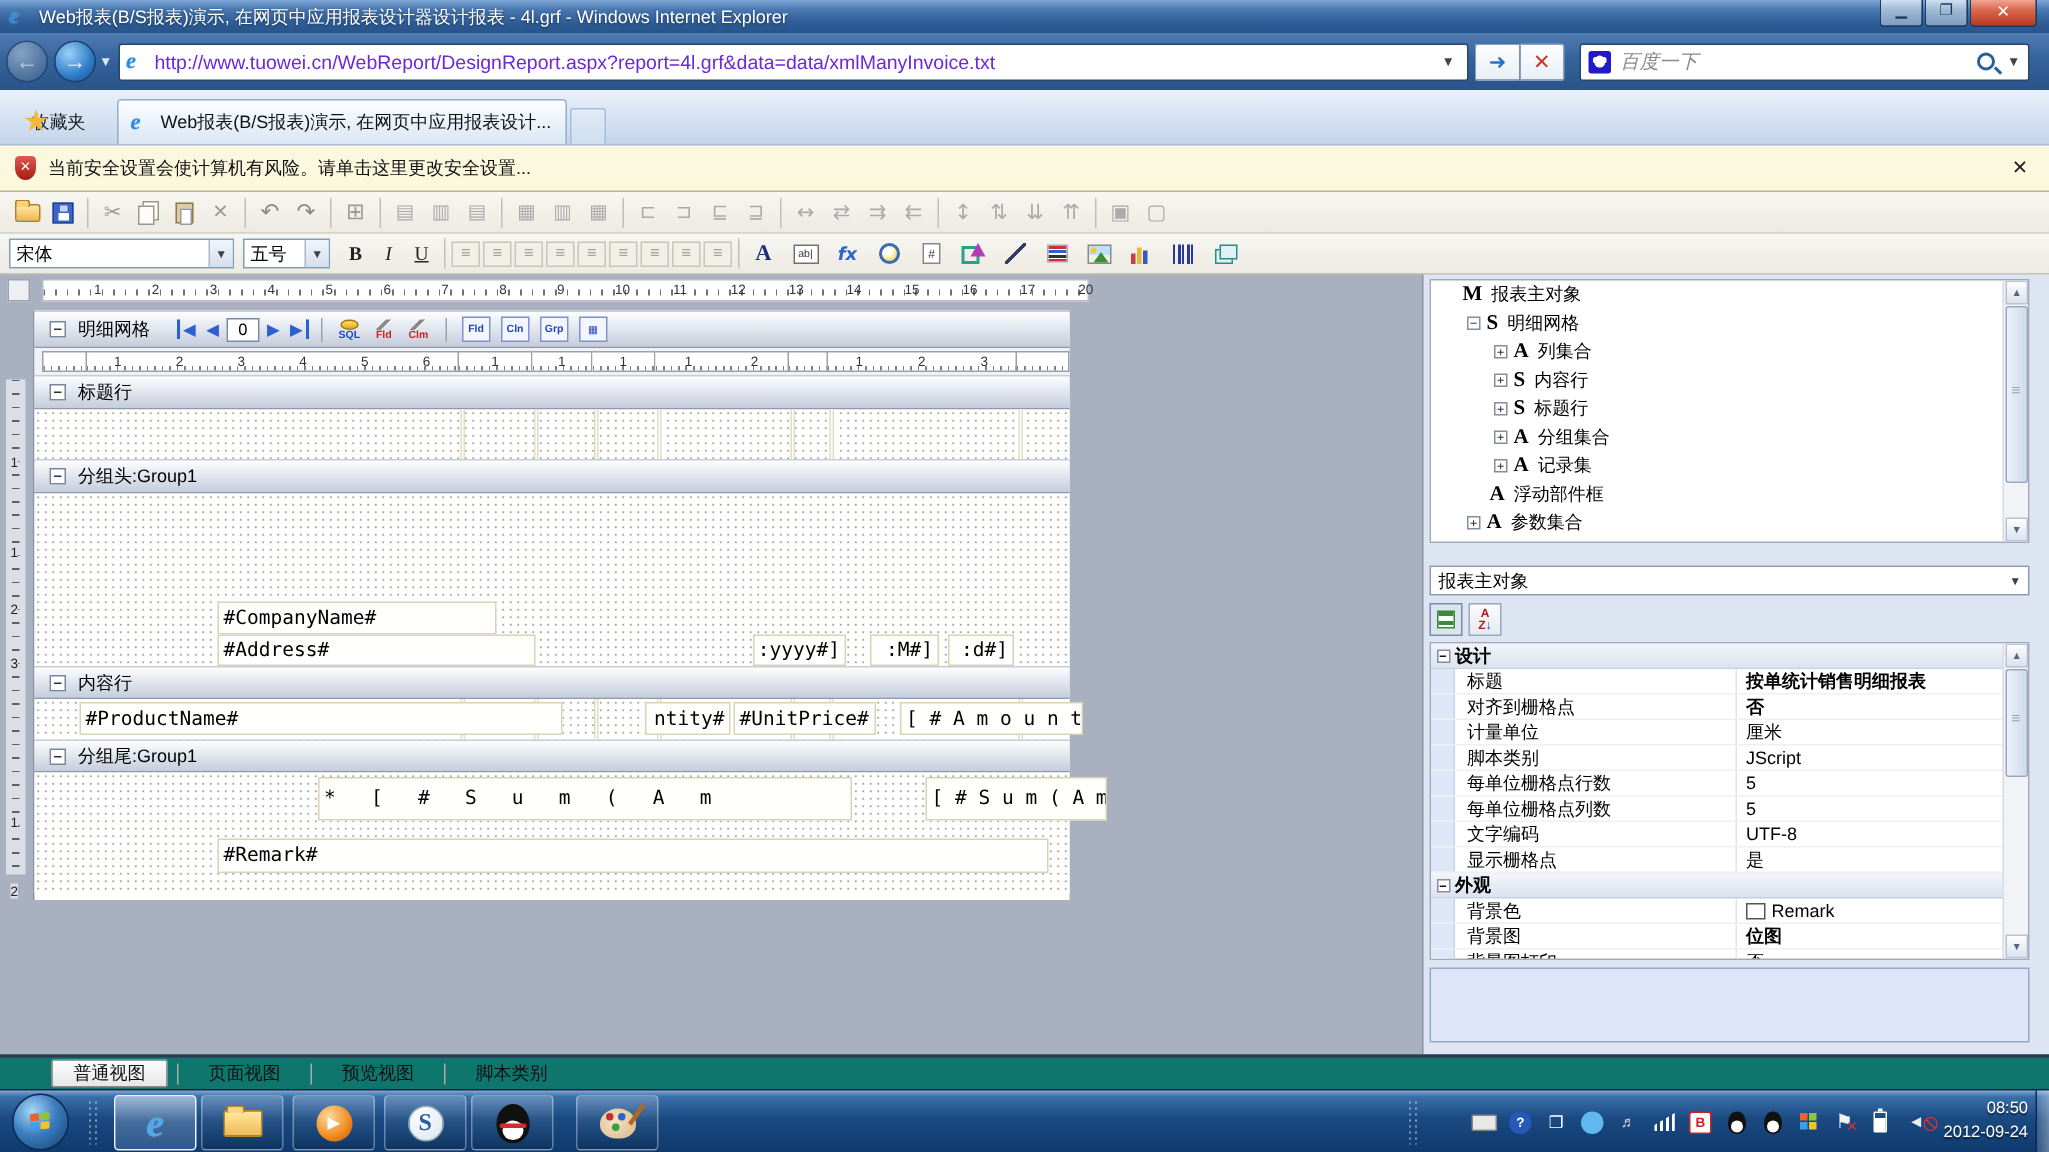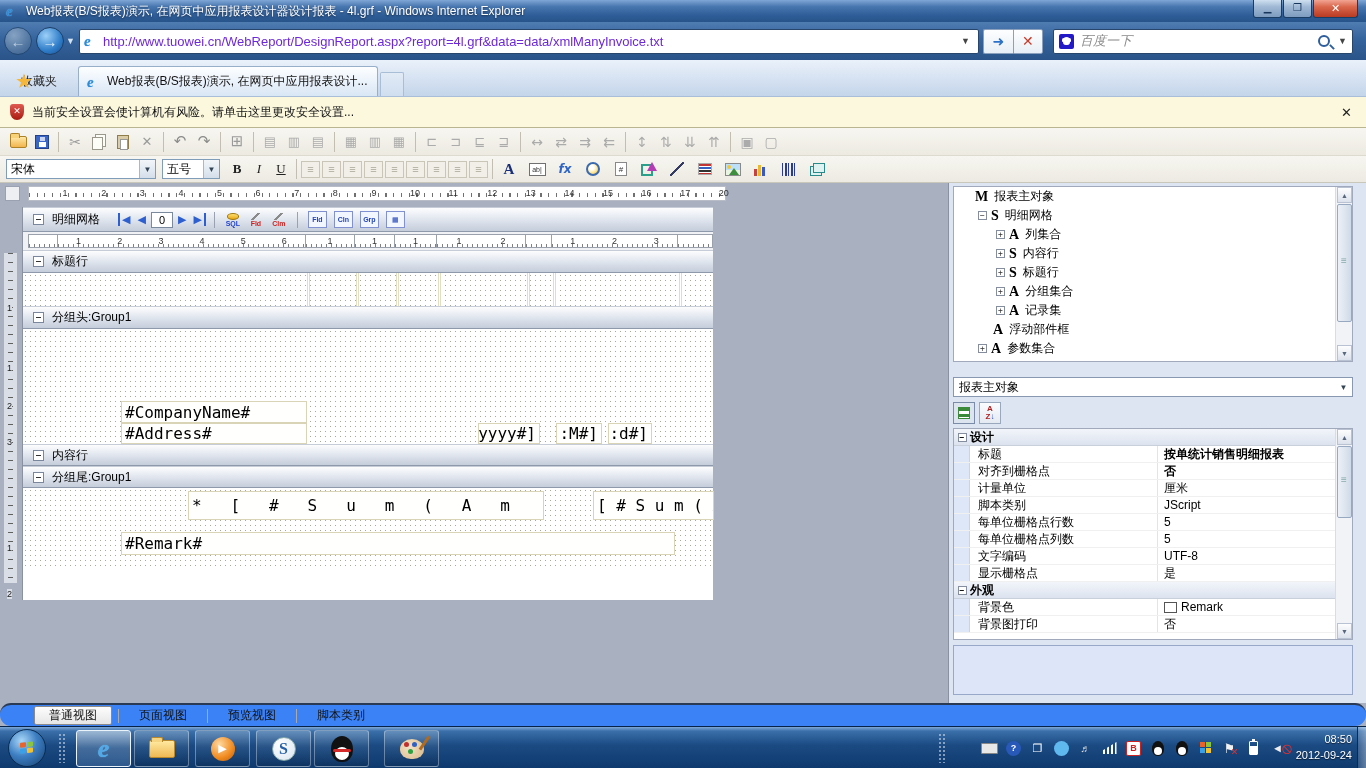--- a/index.html
+++ b/index.html
@@ -152,21 +152,21 @@
 .segruler { height:18px; background:#EFF1F5; display:flex; align-items:center; padding-left:5px; }
 .seg { height:14px; border:1px solid #9AA0AC; border-left:none; background:#fff; display:flex; align-items:center;
   justify-content:space-around; font-size:9px; color:#333;
   background-image:repeating-linear-gradient(90deg,#808080 0 1px,transparent 1px 5px);
   background-size:100% 3px; background-position:0 9px; background-repeat:no-repeat; }
 .seg:first-child { border-left:1px solid #9AA0AC; }
 .bandbody { position:relative; width:100%; background-color:#fff;
   background-image:radial-gradient(circle,#A8A896 0.6px,transparent 0.7px); background-size:5px 5px; }
 .colline { position:absolute; top:0; bottom:0; width:3px; border-left:1px solid #E2DEC4; border-right:1px solid #E2DEC4; background:#fff; }
 .fieldbox { position:absolute; border:1px solid #D9D4B6; background:#FFFFFE; font-family:"DejaVu Sans Mono",monospace;
-  font-size:16px; color:#000; display:flex; align-items:center; padding:0 3px; white-space:pre; overflow:hidden; }
+  font-size:13px; color:#000; display:flex; align-items:center; padding:0 3px; white-space:pre; overflow:hidden;margin-left:24px; }
 .fieldbox.right { justify-content:flex-end; }
 
 
 .rightpanel { position:absolute; left:948px; top:183px; width:418px; height:520px; background:#DDE5F2; border-left:1px solid #8A92A2; }
 .treebox { position:absolute; left:4px; top:3px; width:400px; height:176px; background:#fff; border:1px solid #A0AABC; overflow:hidden; }
 .trow { height:19px; display:flex; align-items:center; }
 .texp { width:9px; height:9px; border:1px solid #848E9E; background:#fff; font-size:8px; line-height:7px; text-align:center; color:#333; margin-right:4px; font-family:"DejaVu Sans Mono",monospace; }
 .tglyph { font-family:"Liberation Serif",serif; font-weight:bold; font-size:14px; margin-right:6px; }
 .tlabel { font-size:12px; color:#000; }
 .sbar { position:absolute; right:0; top:0; width:17px; bottom:0; background:#F2F3F6; border-left:1px solid #D8DCE4; }
@@ -191,22 +191,22 @@
 .pgut { width:16px; display:flex; align-items:center; justify-content:center; }
 .prow:not(.sec) .pgut { background:#DDE7F7; border-right:1px solid #C8D4E8; }
 .pexp { width:9px; height:9px; border:1px solid #848E9E; background:#fff; font-size:8px; line-height:7px; text-align:center; font-family:"DejaVu Sans Mono",monospace; }
 .plabel { width:188px; padding-left:8px; display:flex; align-items:center; border-right:1px solid #E4E4E4; }
 .pvalue { flex:1; padding-left:6px; display:flex; align-items:center; gap:4px; }
 .pvalue.bold { font-weight:bold; }
 .swatch { width:13px; height:11px; border:1px solid #555; background:#fff; }
 .descbox { position:absolute; left:4px; top:462px; width:400px; height:50px; background:#DCE6F8; border:1px solid #98A8C8; }
 
 
-.viewtabs { position:absolute; left:0; top:703px; width:1366px; height:23px; background:#3b82f6;
-  border-top:2px solid #2A3A55; display:flex; align-items:center; padding-left:34px;border-radius:11px; }
+.viewtabs { position:absolute; left:0; top:703px; width:1366px; height:23px; background:#0f766e;
+  border-top:2px solid #2A3A55; display:flex; align-items:center; padding-left:34px; }
 .vtab { height:19px; padding:0 14px; display:flex; align-items:center; font-size:12px; color:#111; position:relative; }
 .vtab.active { background:linear-gradient(180deg,#FDFDFD,#E6E6E6); border:1px solid #8A8A8A; border-radius:2px; }
 .vtsep { width:1px; height:14px; background:#AAA; margin:0 6px; }
 
 
 .taskbar { position:absolute; left:0; top:726px; width:1366px; height:42px;
   background:linear-gradient(180deg,#7FA8D6 0%,#3A6FA9 10%,#1B4A82 45%,#0E3A6E 100%); border-top:1px solid #062247; }
 .startorb { position:absolute; left:8px; top:2px; width:38px; height:38px; border-radius:50%;
   background:radial-gradient(circle at 35% 30%,#A8D8F8 0%,#3D7EC2 45%,#15406E 100%); border:1px solid #0A2C52;
   display:flex; align-items:center; justify-content:center; }
@@ -580,30 +580,43 @@
           <div class="colline" style="left: 530px;"></div>
           <div class="colline" style="left: 656px;"></div>
         </div>
 
       <div class="bandhead" style="height:23px;">
         <span class="exp"></span>
         <span class="bandlabel">分组头:Group1</span>
       </div>
       <div class="bandbody" id="band-gh" style="height:115px;">
           <div class="fieldbox" style="left: 98px; top: 72px; width: 186px; height: 22px;">#CompanyName#</div>
-          <div class="fieldbox" style="left: 98px; top: 94px; width: 186px; height: 21px;">#Address#</div>
+          <div class="fieldbox" style="left: 98px; top: 94px; width: 212px; height: 21px;">#Address#</div>
           <div class="fieldbox right" style="left: 455px; top: 94px; width: 62px; height: 21px;">:yyyy#]</div>
           <div class="fieldbox right" style="left: 533px; top: 94px; width: 46px; height: 21px;">:M#]</div>
           <div class="fieldbox right" style="left: 585px; top: 94px; width: 44px; height: 21px;">:d#]</div>
         </div>
 
       <div class="bandhead" style="height:22px;">
         <span class="exp"></span>
         <span class="bandlabel">内容行</span>
       </div>
+      <div class="bandbody" id="band-dt" style="height:27px;">
+          <div class="colline" style="left: 284px;"></div>
+          <div class="colline" style="left: 333px;"></div>
+          <div class="colline" style="left: 373px;"></div>
+          <div class="colline" style="left: 415px;"></div>
+          <div class="colline" style="left: 504px;"></div>
+          <div class="colline" style="left: 530px;"></div>
+          <div class="colline" style="left: 656px;"></div>
+          <div class="fieldbox" style="left: 6px; top: 2px; width: 322px; height: 22px;">#ProductName#</div>
+          <div class="fieldbox right" style="left: 383px; top: 2px; width: 57px; height: 22px;">ntity#</div>
+          <div class="fieldbox" style="left: 442px; top: 2px; width: 95px; height: 22px;">#UnitPrice#</div>
+          <div class="fieldbox" style="left: 553px; top: 2px; width: 122px; height: 22px;">[ # A m o u n t</div>
+        </div>
 
       <div class="bandhead" style="height:22px;">
         <span class="exp"></span>
         <span class="bandlabel">分组尾:Group1</span>
       </div>
       <div class="bandbody" id="band-gf" style="height:81px;">
           <div class="fieldbox" style="left: 165px; top: 3px; width: 356px; height: 29px;">*   [   #   S   u   m   (   A   m</div>
           <div class="fieldbox" style="left: 570px; top: 3px; width: 121px; height: 29px;">[ # S u m ( A m</div>
           <div class="fieldbox" style="left: 98px; top: 44px; width: 554px; height: 23px;">#Remark#</div>
         </div>
@@ -746,20 +759,27 @@
               <span class="pexp">−</span>
             </span>
             <span>外观</span>
           </div>
           <div class="prow">
             <span class="pgut"></span>
             <span class="plabel">背景色</span>
             <span class="pvalue">
               <span class="swatch" style="background: rgb(255, 255, 255);"></span>
               <span>Remark</span>
+            </span>
+          </div>
+          <div class="prow">
+            <span class="pgut"></span>
+            <span class="plabel">背景图</span>
+            <span class="pvalue bold">
+              <span>位图</span>
             </span>
           </div>
           <div class="prow">
             <span class="pgut"></span>
             <span class="plabel">背景图打印</span>
             <span class="pvalue">
               <span>否</span>
             </span>
           </div>
         </div>

